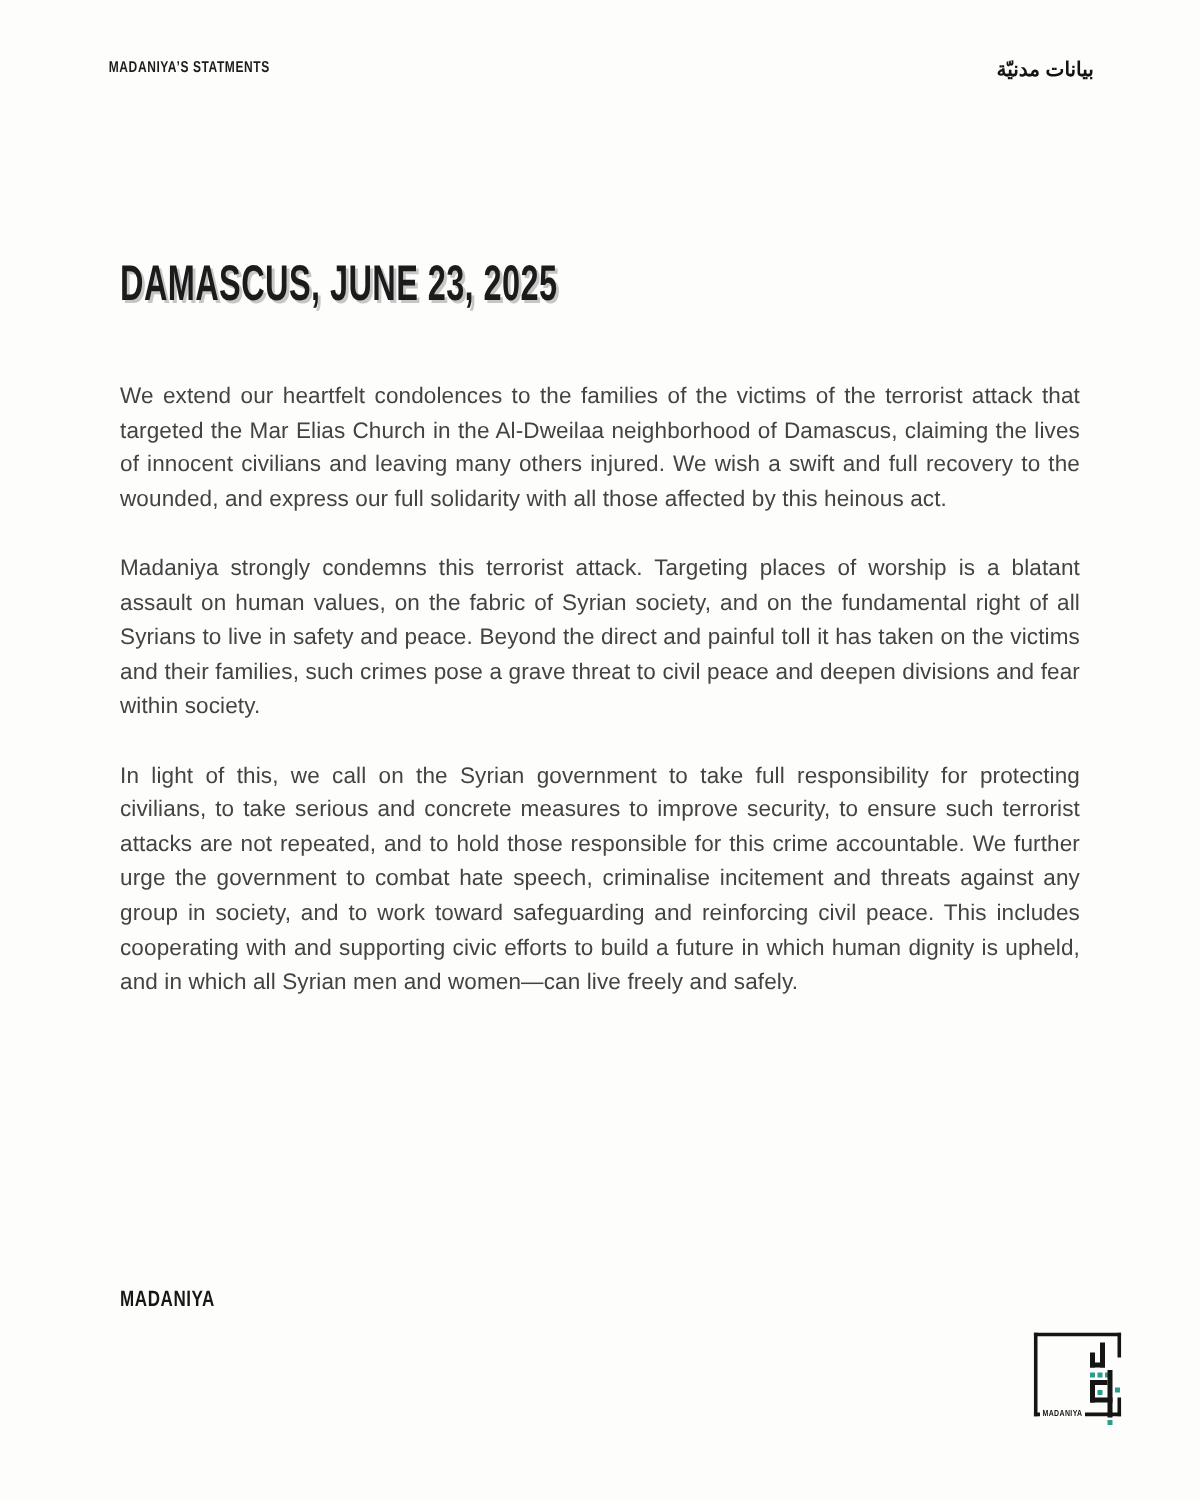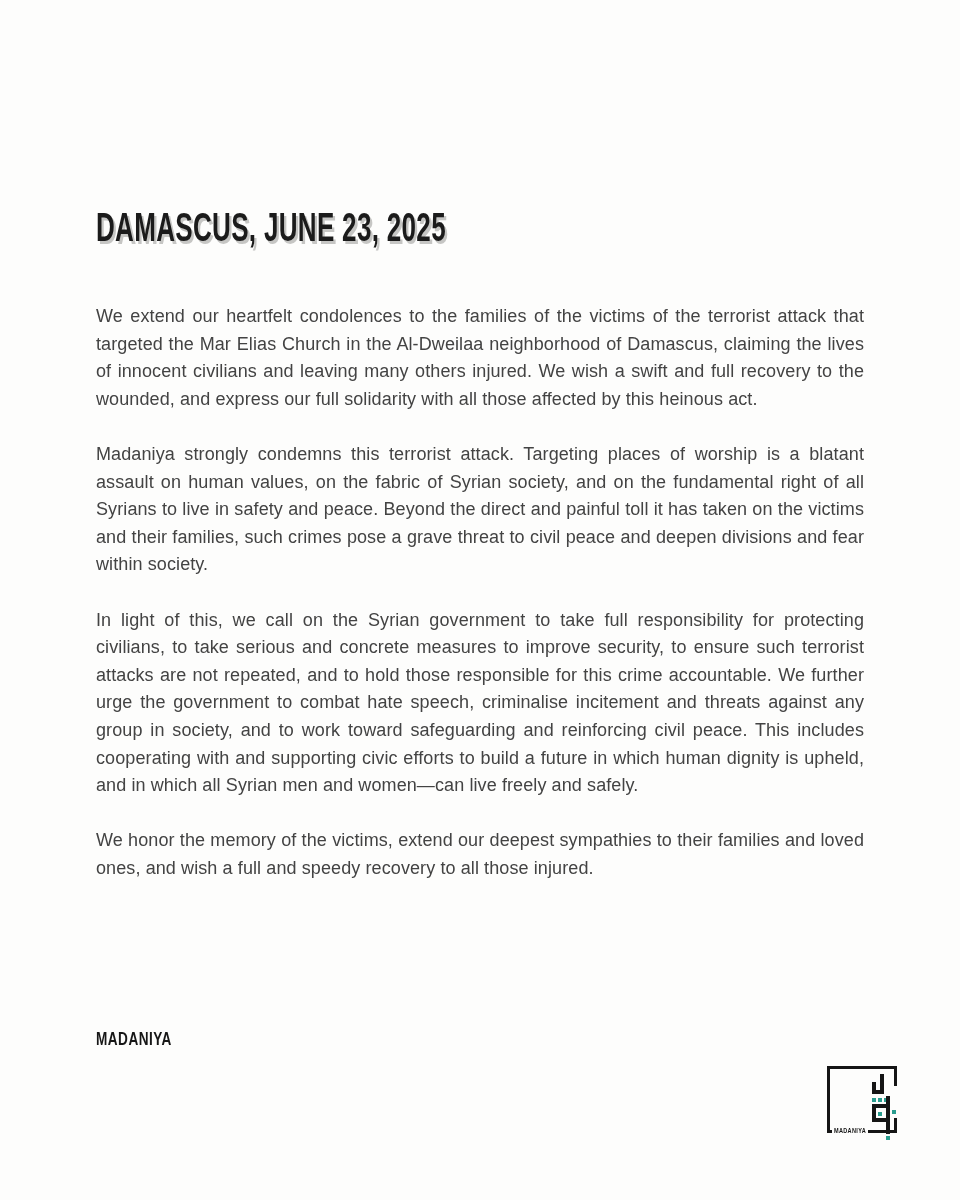--- a/index.html
+++ b/index.html
@@ -82,28 +82,31 @@
     left: 827px;
     width: 70px;
     height: 76px;
   }
 </style>
 </head>
 <body>
 
 <div class="page">
 
+  <div class="header">
+    <span class="header-left">MADANIYA’S STATMENTS</span>
+    <span class="header-right">بيانات مدنيّة</span>
+  </div>
 
   <h1 class="title">DAMASCUS, JUNE 23, 2025</h1>
 
   <div class="body-text">
     <p>We extend our heartfelt condolences to the families of the victims of the terrorist attack that targeted the Mar Elias Church in the Al-Dweilaa neighborhood of Damascus, claiming the lives of innocent civilians and leaving many others injured. We wish a swift and full recovery to the wounded, and express our full solidarity with all those affected by this heinous act.</p>
     <p>Madaniya strongly condemns this terrorist attack. Targeting places of worship is a blatant assault on human values, on the fabric of Syrian society, and on the fundamental right of all Syrians to live in safety and peace. Beyond the direct and painful toll it has taken on the victims and their families, such crimes pose a grave threat to civil peace and deepen divisions and fear within society.</p>
     <p>In light of this, we call on the Syrian government to take full responsibility for protecting civilians, to take serious and concrete measures to improve security, to ensure such terrorist attacks are not repeated, and to hold those responsible for this crime accountable. We further urge the government to combat hate speech, criminalise incitement and threats against any group in society, and to work toward safeguarding and reinforcing civil peace. This includes cooperating with and supporting civic efforts to build a future in which human dignity is upheld, and in which all Syrian men and women—can live freely and safely.</p>
-    <p>We honor the memory of the victims, extend our deepest sympathies to their families and loved ones, and wish a full and speedy recovery to all those injured.</p>
   </div>
 
   <div class="signature">MADANIYA</div>
 
   <div class="logo">
     <svg width="70" height="76" viewBox="0 0 70 76" xmlns="http://www.w3.org/2000/svg">
 
       <rect x="0" y="0" width="70" height="3" fill="#151515"></rect>
       <rect x="0" y="0" width="3" height="67" fill="#151515"></rect>
       <rect x="0" y="64" width="70" height="3" fill="#151515"></rect>

